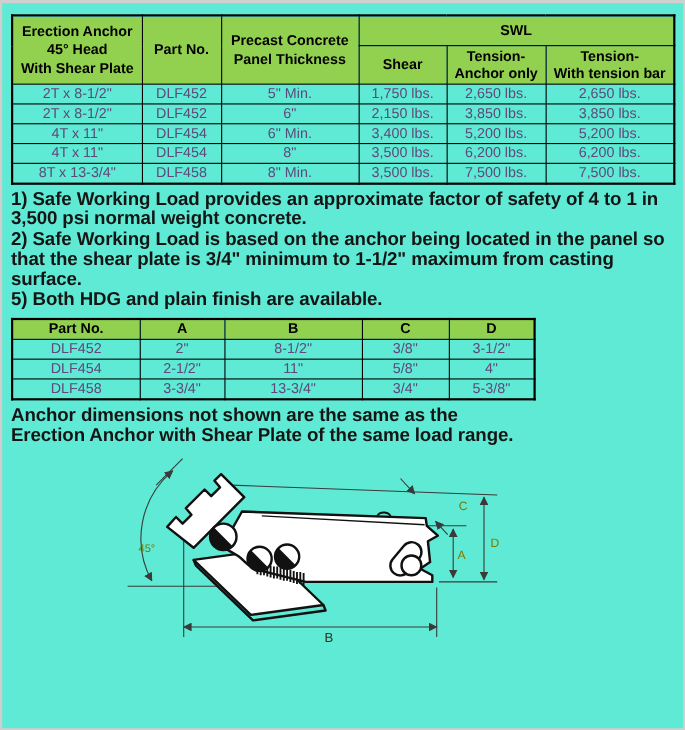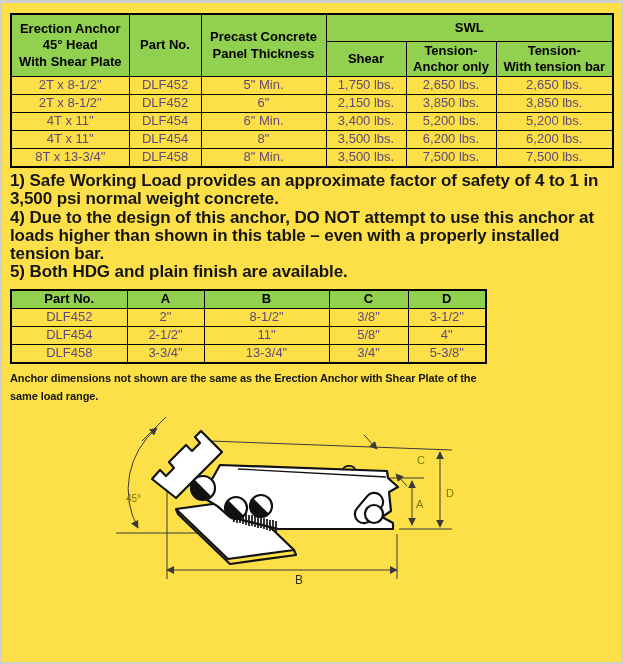--- a/index.html
+++ b/index.html
@@ -1,35 +1,35 @@
 <!DOCTYPE html>
 <html><head>
 <meta charset="utf-8">
 <style>
   html,body{margin:0;padding:0;background:#fff;}
   body{width:623px;height:664px;font-family:"Liberation Sans",sans-serif;}
-  .page{box-sizing:border-box;width:623px;height:664px;background:#fde047;
+  .page{box-sizing:border-box;width:623px;height:664px;background:#5eead4;
         border:2px solid #cfcfcf;border-top-width:3px;
         padding:10px 8px 0 8px;overflow:hidden;}
   table{border-collapse:collapse;table-layout:fixed;}
   .t1,.t2{border:2px solid #000;}
   th,td{border:1px solid #000;text-align:center;vertical-align:middle;
         padding:0 2px;overflow:hidden;line-height:1.25;}
   th{background:#92D050;color:#000;font-weight:bold;font-size:13px;}
   td{color:#5F497A;font-size:13px;height:17px;}
   .t1{width:602px;}
   .t2{width:475px;margin-top:7px;}
   .t1 tr.toprow th{height:26px;}
   .t1 tr.subrow th{height:34px;}
   .t2 th{height:17px;}
   .pre{white-space:pre-line;}
   .notes{width:607px;margin-top:4px;color:#151515;font-weight:bold;
          font-size:17px;line-height:18.3px;letter-spacing:-0.1px;}
   .caption{width:478px;margin-top:5px;color:#151515;font-weight:bold;
-           font-size:11px;line-height:18.3px;letter-spacing:-0.1px;}
+           font-size:17px;line-height:18.3px;letter-spacing:-0.1px;}
   .drawing-wrap{margin:2px 0 0 100px;}
   .dimlabel{font-family:"Liberation Sans",sans-serif;}
 </style>
 </head>
 <body>
 
 <div class="page">
 
   <table class="t1">
     <colgroup>
@@ -95,21 +95,21 @@
         <td>8" Min.</td>
         <td>3,500 lbs.</td>
         <td>7,500 lbs.</td>
         <td>7,500 lbs.</td>
       </tr>
     </tbody>
   </table>
 
   <div class="notes">
     <div>1) Safe Working Load provides an approximate factor of safety of 4 to 1 in 3,500 psi normal weight concrete.</div>
-    <div>4) Due to the design of this anchor, DO NOT attempt to use this anchor at loads higher than shown in this table – even with a properly installed tension bar.</div>
+    <div>2) Safe Working Load is based on the anchor being located in the panel so that the shear plate is 3/4" minimum to 1-1/2" maximum from casting surface.</div>
     <div>5) Both HDG and plain finish are available.</div>
   </div>
 
   <table class="t2">
     <colgroup>
       <col style="width:116px">
         <col style="width:77px">
         <col style="width:125px">
       <col style="width:79px">
         <col style="width:78px">

